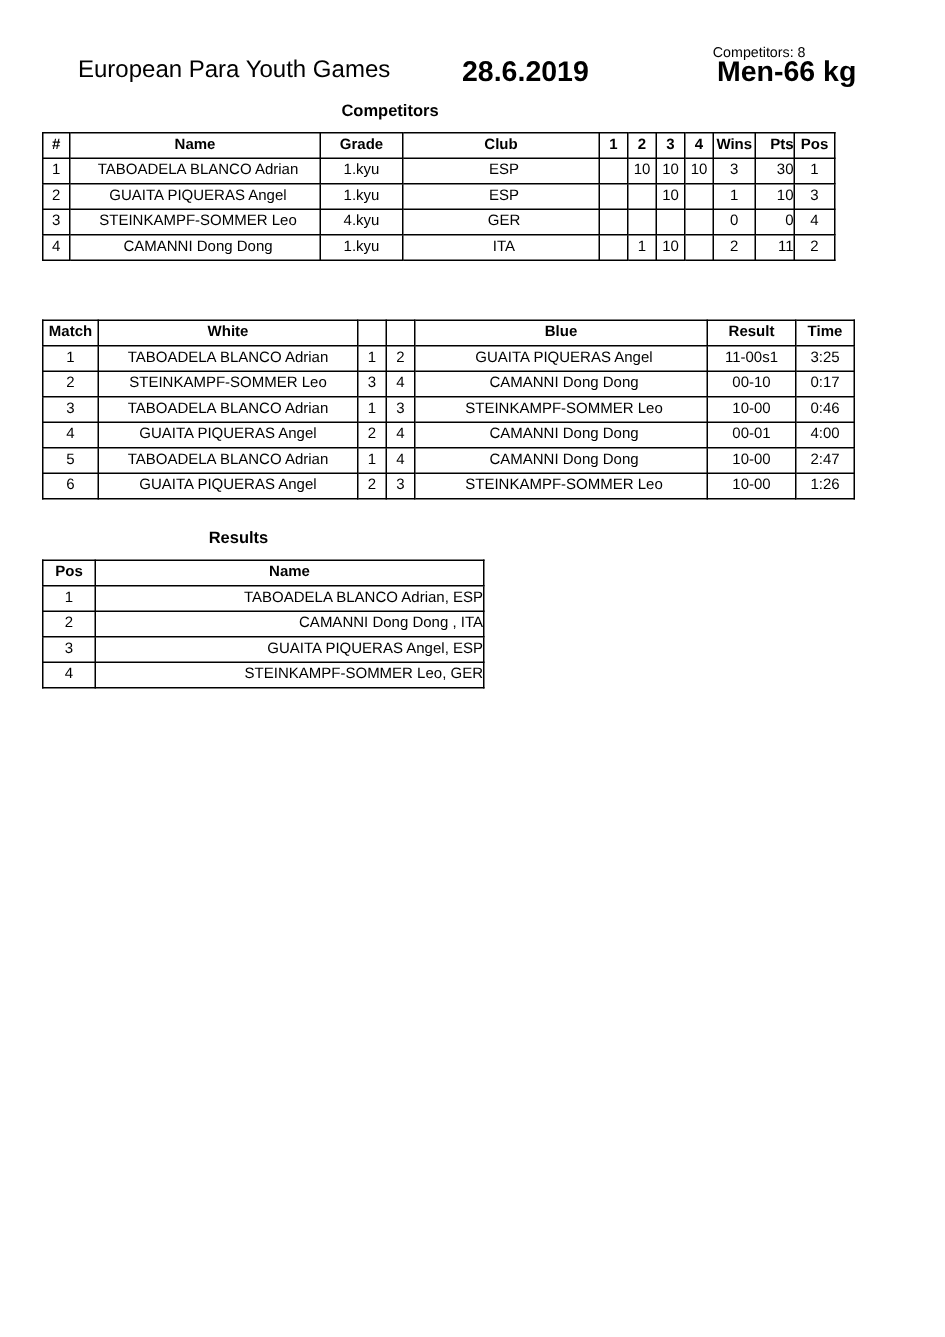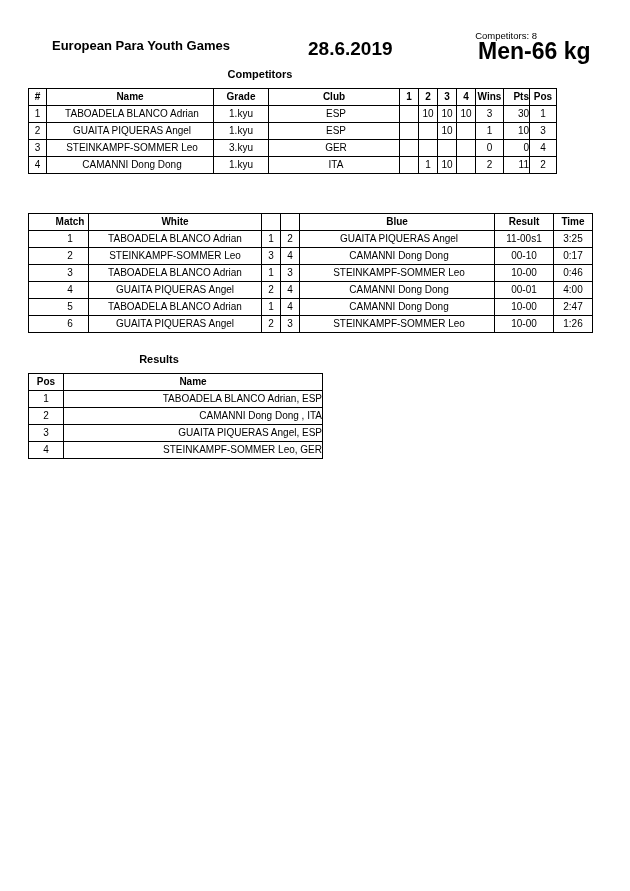--- a/index.html
+++ b/index.html
@@ -26,39 +26,39 @@
     position: absolute;
     left: 0;
     top: 38px;
     width: 630px;
     height: 34px;
   }
   .title-main {
     position: absolute;
     left: 52px;
     top: 0px;
-    font-size: 13px;
-    font-weight: bold;
+    font-size: 16px;
+    font-weight: normal;
     letter-spacing: 0px;
     white-space: nowrap;
     text-align: right;
   }
   .title-date {
     position: absolute;
     left: 308px;
     top: 0px;
     font-size: 19px;
     font-weight: bold;
     white-space: nowrap;
   }
   .title-cat {
     position: absolute;
     left: 478px;
     top: 0px;
-    font-size: 23px;
+    font-size: 19px;
     font-weight: bold;
     white-space: nowrap;
   }
   .competitors-count {
     position: absolute;
     right: 93px;
     top: 30px;
     font-size: 9.5px;
     white-space: nowrap;
   }
@@ -105,21 +105,21 @@
   #tbl-competitors .c-name  { width: 162px; }
   #tbl-competitors .c-grade { width: 54px; }
   #tbl-competitors .c-club  { width: 126px; }
   #tbl-competitors .c-r     { width: 18px; }
   #tbl-competitors .c-wins  { width: 27px; }
   #tbl-competitors .c-pts   { width: 25px; text-align: right; }
   #tbl-competitors .c-pos   { width: 26px; }
 
   
   #tbl-matches { left: 28px; top: 213px; }
-  #tbl-matches .m-match  { width: 36px; padding-left: 23px; }
+  #tbl-matches .m-match  { width: 36px; }
   #tbl-matches .m-white  { width: 172px; }
   #tbl-matches .m-sc     { width: 18px; }
   #tbl-matches .m-blue   { width: 190px; }
   #tbl-matches .m-result { width: 58px; }
   #tbl-matches .m-time   { width: 38px; }
 
   
   #tbl-results { left: 28px; top: 373px; }
   #tbl-results .r-pos  { width: 34px; }
   #tbl-results .r-name { width: 252px; }
@@ -178,21 +178,21 @@
         <td class="c-r"></td>
         <td class="c-r">10</td>
         <td class="c-r"></td>
         <td class="c-wins">1</td>
         <td class="c-pts">10</td>
         <td class="c-pos">3</td>
       </tr>
       <tr>
         <td class="c-num">3</td>
         <td class="c-name left">STEINKAMPF-SOMMER Leo</td>
-        <td class="c-grade">3.kyu</td>
+        <td class="c-grade">4.kyu</td>
         <td class="c-club left">GER</td>
         <td class="c-r"></td>
         <td class="c-r"></td>
         <td class="c-r"></td>
         <td class="c-r"></td>
         <td class="c-wins">0</td>
         <td class="c-pts">0</td>
         <td class="c-pos">4</td>
       </tr>
       <tr>

